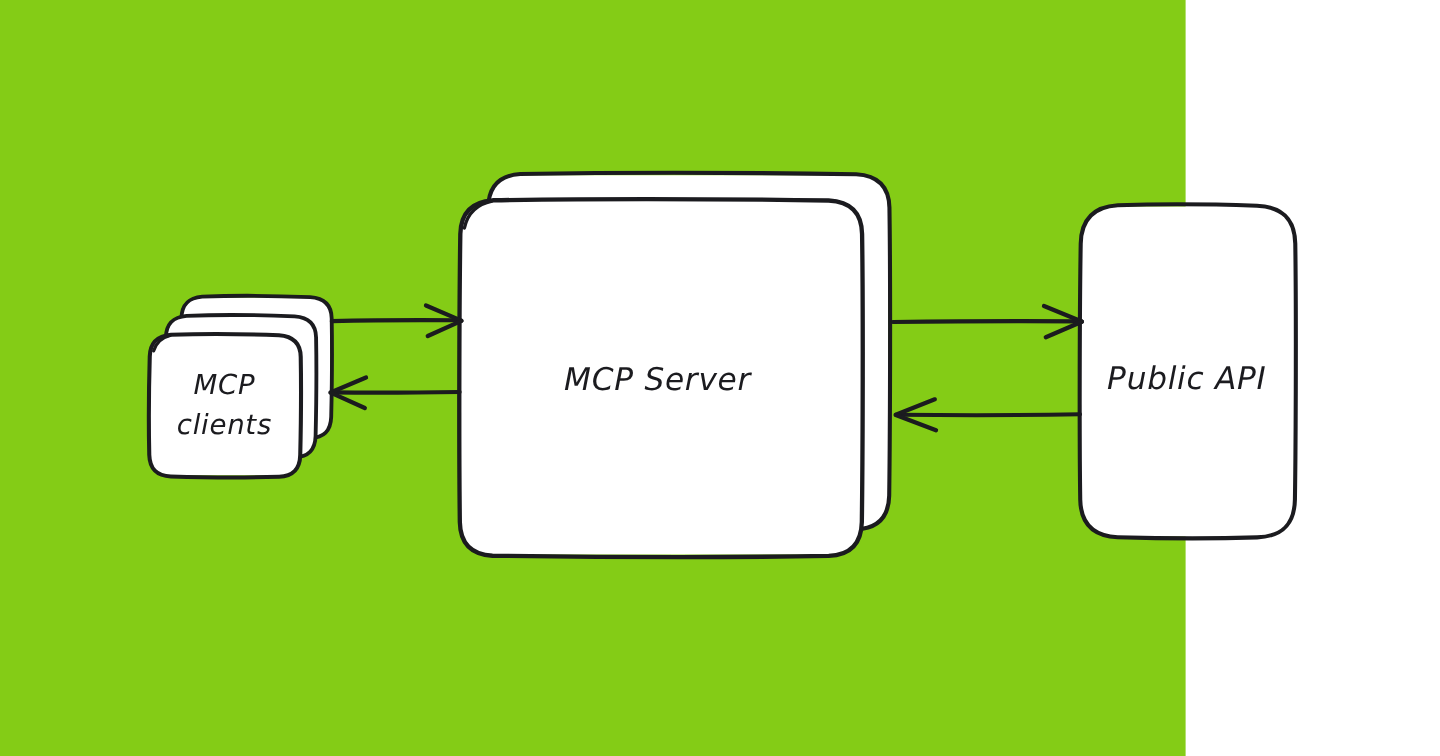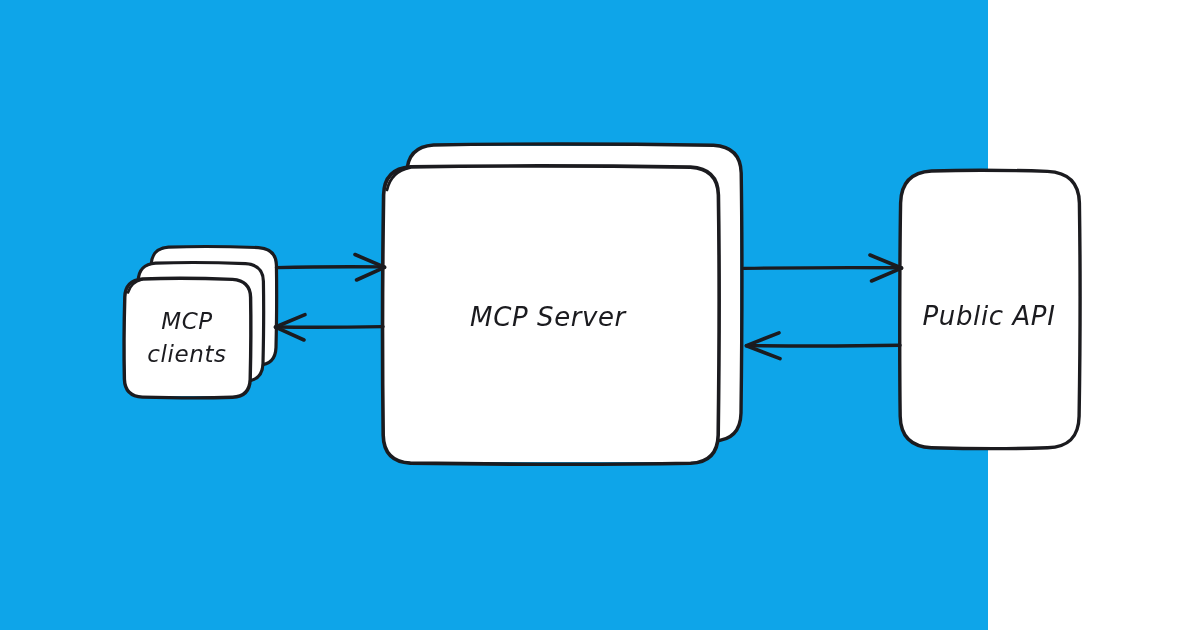--- a/index.html
+++ b/index.html
@@ -11,21 +11,21 @@
   body {
     width: 1200px;
     height: 630px;
     overflow: hidden;
     font-family: "DejaVu Sans", sans-serif;
   }
   #diagram-canvas {
     position: relative;
     width: 988px;
     height: 630px;
-    background: #0ea5e9;
+    background: #84cc16;
   }
   #diagram-svg {
     position: absolute;
     top: 0;
     left: 0;
     width: 1200px;
     height: 630px;
     display: block;
   }
   .sketch-stroke {

